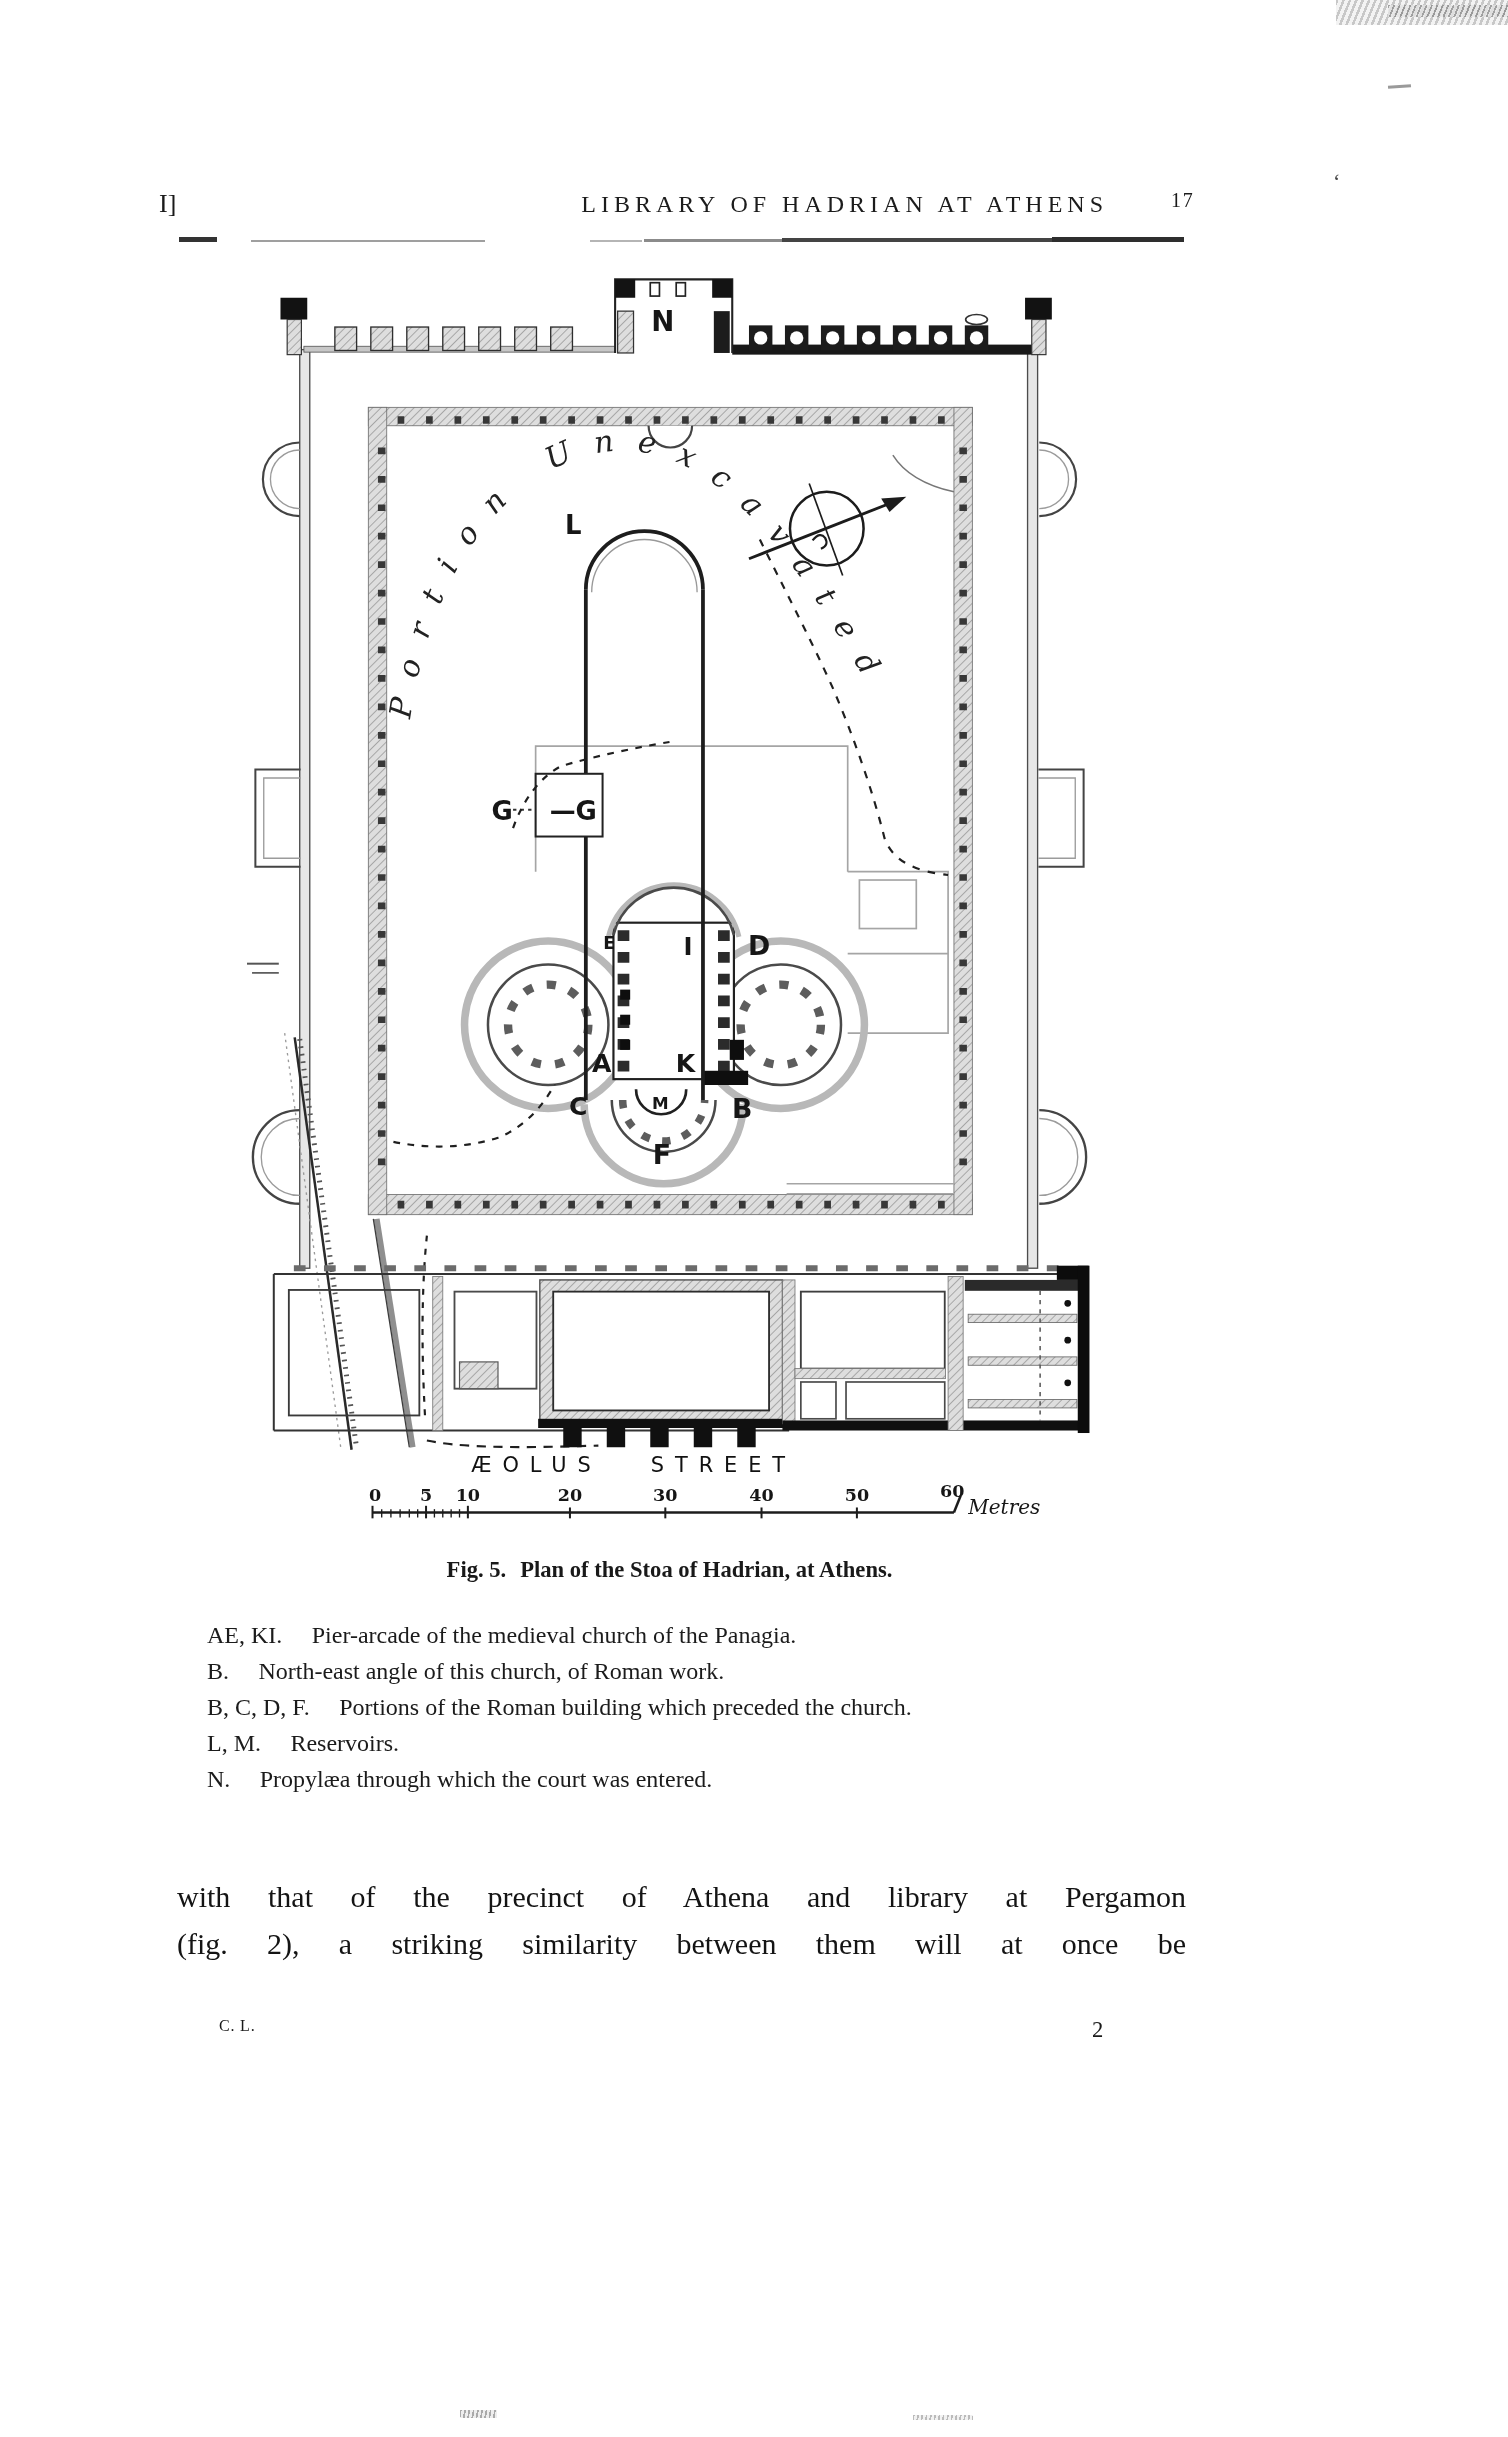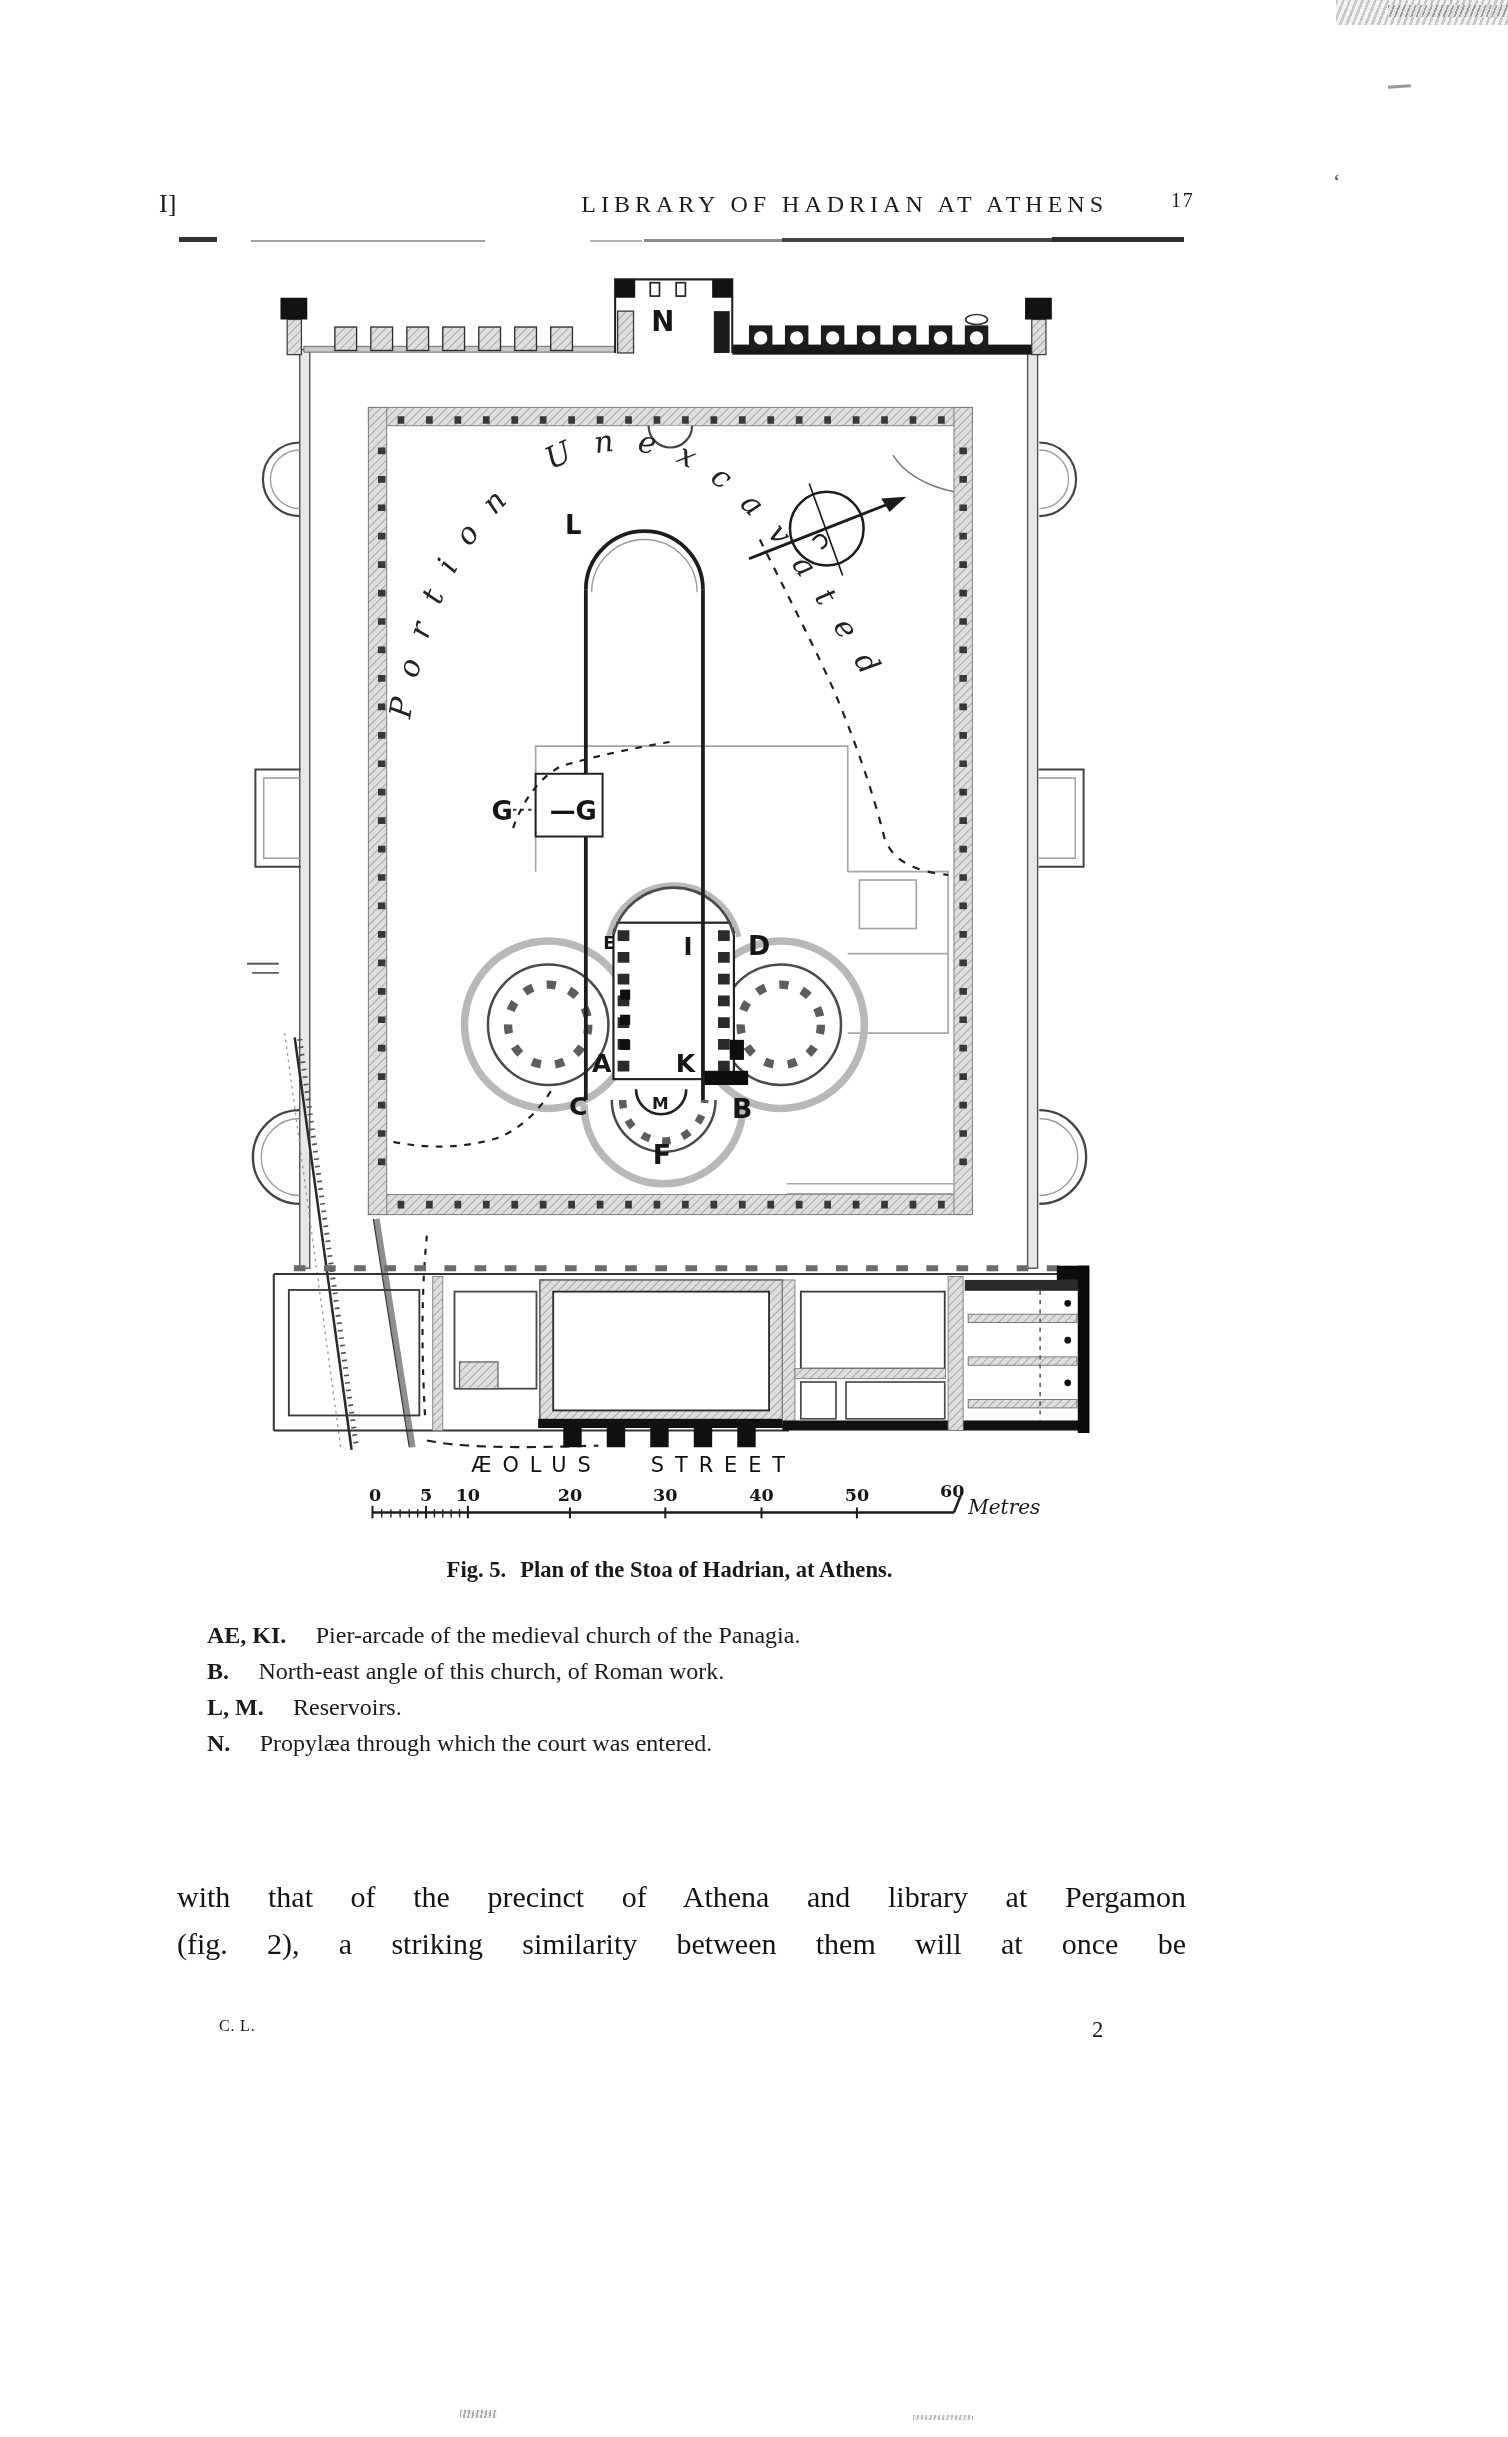--- a/index.html
+++ b/index.html
@@ -12,21 +12,21 @@
   .hdr-marker{left:159px;top:189px;font-size:26px;}
   .hdr-title{left:268px;top:191px;width:840px;text-align:right;font-size:24px;letter-spacing:5px;color:#1c1c1c;}
   .hdr-page{left:1171px;top:189px;font-size:20px;letter-spacing:1.7px;}
   .stray-quote{left:1333px;top:169px;font-size:22px;color:#444;}
   .rule{position:absolute;background:#555;}
   
   .caption{left:247px;top:1557px;width:845px;text-align:center;font-weight:bold;font-size:22.6px;color:#191919;}
   .caption .cap-label{margin-right:14px;}
   .legend{left:207px;top:1617px;width:962px;font-size:24px;color:#1b1b1b;}
   .legend-row{height:36px;line-height:36px;white-space:nowrap;}
-  .legend-key{display:inline-block;font-weight:bold;}
+  .legend-key{display:inline-block;}
   .legend-desc{margin-left:23.4px;}
   .bodytext{left:177px;top:1873px;width:1009px;font-size:30px;color:#141414;}
   .body-line{line-height:47px;text-align:justify;text-align-last:justify;white-space:normal;}
   .body-line.first{padding-left:45px;}
   .footer-sig{left:219px;top:2017px;font-size:16px;letter-spacing:0.8px;}
   .footer-num{left:1092px;top:2017px;font-size:22.6px;}
   
   .smudge-tr{left:1336px;top:0;width:172px;height:25px;
     background:repeating-linear-gradient(112deg,#b5b5b5 0 2.5px,#efefef 2.5px 5.9px);opacity:.75;}
   .smudge-tr2{left:1388px;top:5px;width:120px;height:11.7px;
@@ -339,20 +339,24 @@
   <div class="abs legend">
     <div class="legend-row">
       <span class="legend-key">AE, KI.</span>
       <span class="legend-desc">Pier-arcade of the medieval church of the Panagia.</span>
     </div>
     <div class="legend-row">
       <span class="legend-key">B.</span>
       <span class="legend-desc">North-east angle of this church, of Roman work.</span>
     </div>
     <div class="legend-row">
+      <span class="legend-key">B, C, D, F.</span>
+      <span class="legend-desc">Portions of the Roman building which preceded the church.</span>
+    </div>
+    <div class="legend-row">
       <span class="legend-key">L, M.</span>
       <span class="legend-desc">Reservoirs.</span>
     </div>
     <div class="legend-row">
       <span class="legend-key">N.</span>
       <span class="legend-desc">Propylæa through which the court was entered.</span>
     </div>
   </div>
 
   <div class="abs bodytext">

